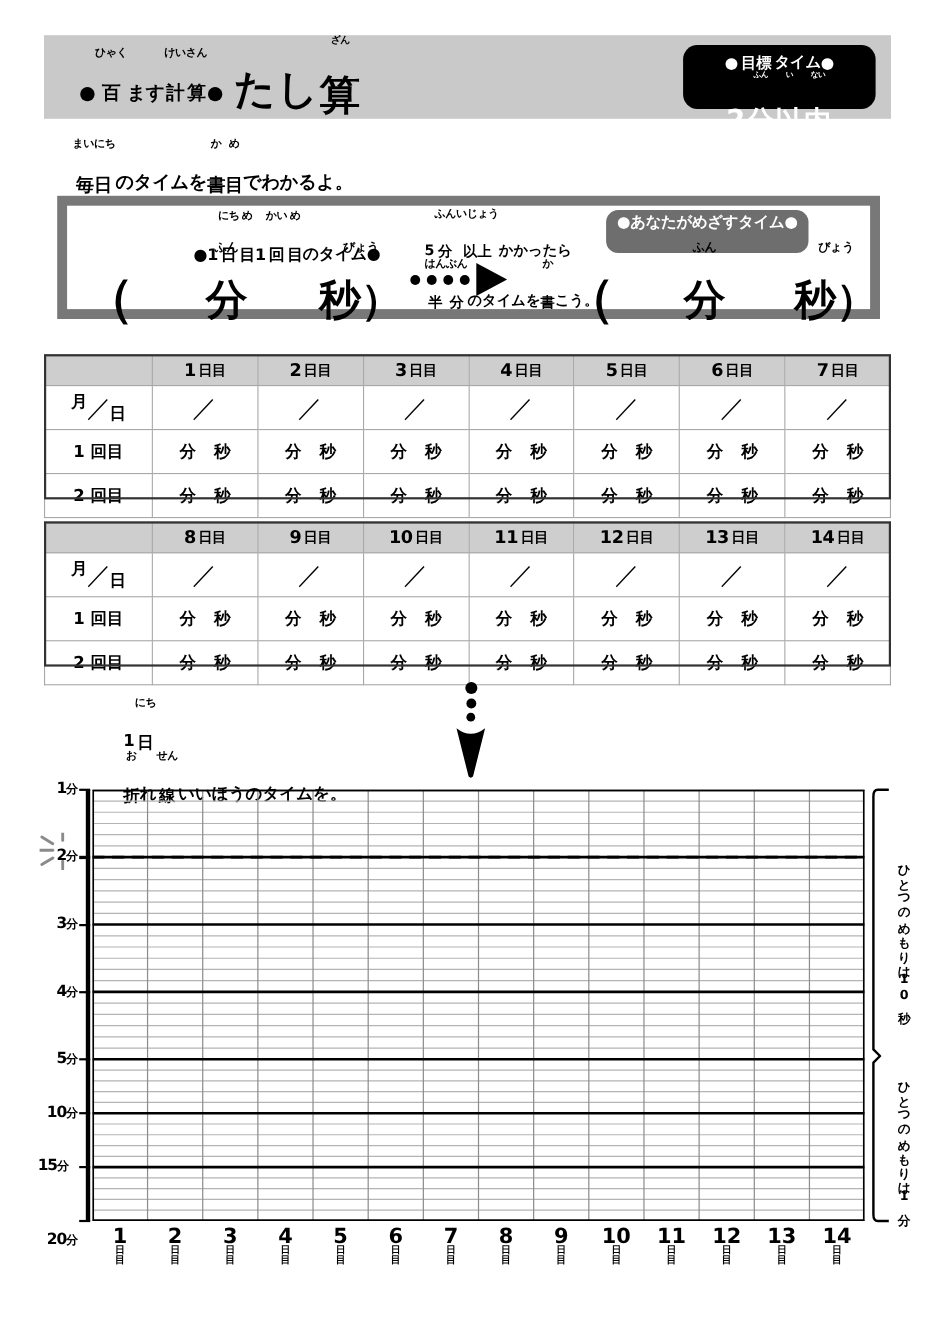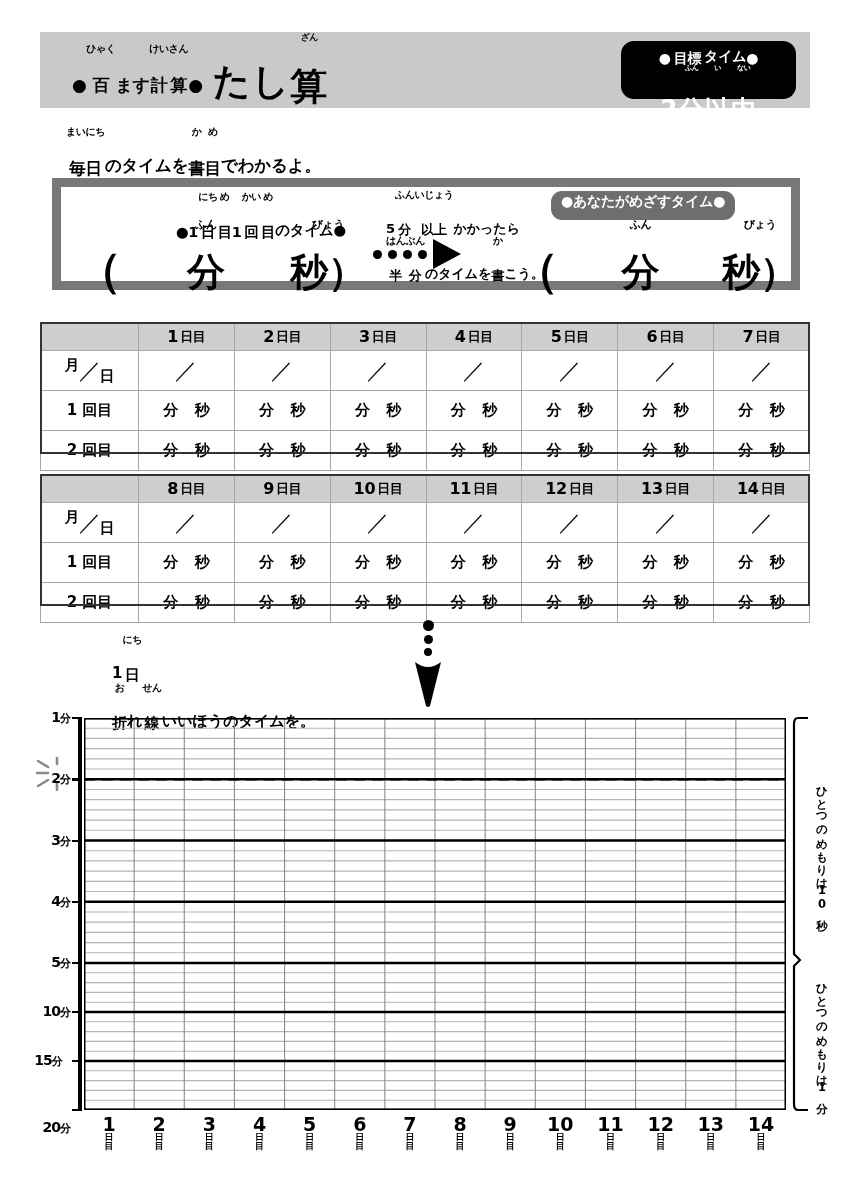--- a/index.html
+++ b/index.html
@@ -65,21 +65,21 @@
     display:flex; align-items:flex-end; letter-spacing:-.3px;
   }
   .tb-note {
     position:absolute; left:325px; top:4px;
     font-size:13px; font-weight:bold; line-height:16px; white-space:nowrap;
   }
   .tb-note div { display:flex; align-items:flex-end; }
   .tb-lbl2 {
     position:absolute; left:490px; top:4px;
     background:#6e6e6e; color:#fff; border-radius:11px;
-    padding:2px 10px 9px 10px;
+    padding:2px 10px 19px 10px;
     font-size:14px; font-weight:bold; white-space:nowrap;
     display:flex; align-items:flex-end; letter-spacing:-.3px;
   }
   .paren { font-size:46px; font-weight:bold; line-height:1; }
   .unit { font-size:38px; font-weight:bold; line-height:1; }
   .grp1 { position:absolute; left:15px; top:34px; width:290px; display:flex; align-items:flex-end; justify-content:space-between;}
   .grp2 { position:absolute; left:452px; top:34px; width:285px; display:flex; align-items:flex-end; justify-content:space-between;}
   .dotarrow { position:absolute; left:312px; top:52px; display:flex; align-items:center; }
   .dotarrow .d { width:9px;height:9px;border-radius:50%;background:#000;margin-right:6px;}
   .dotarrow .tip {

